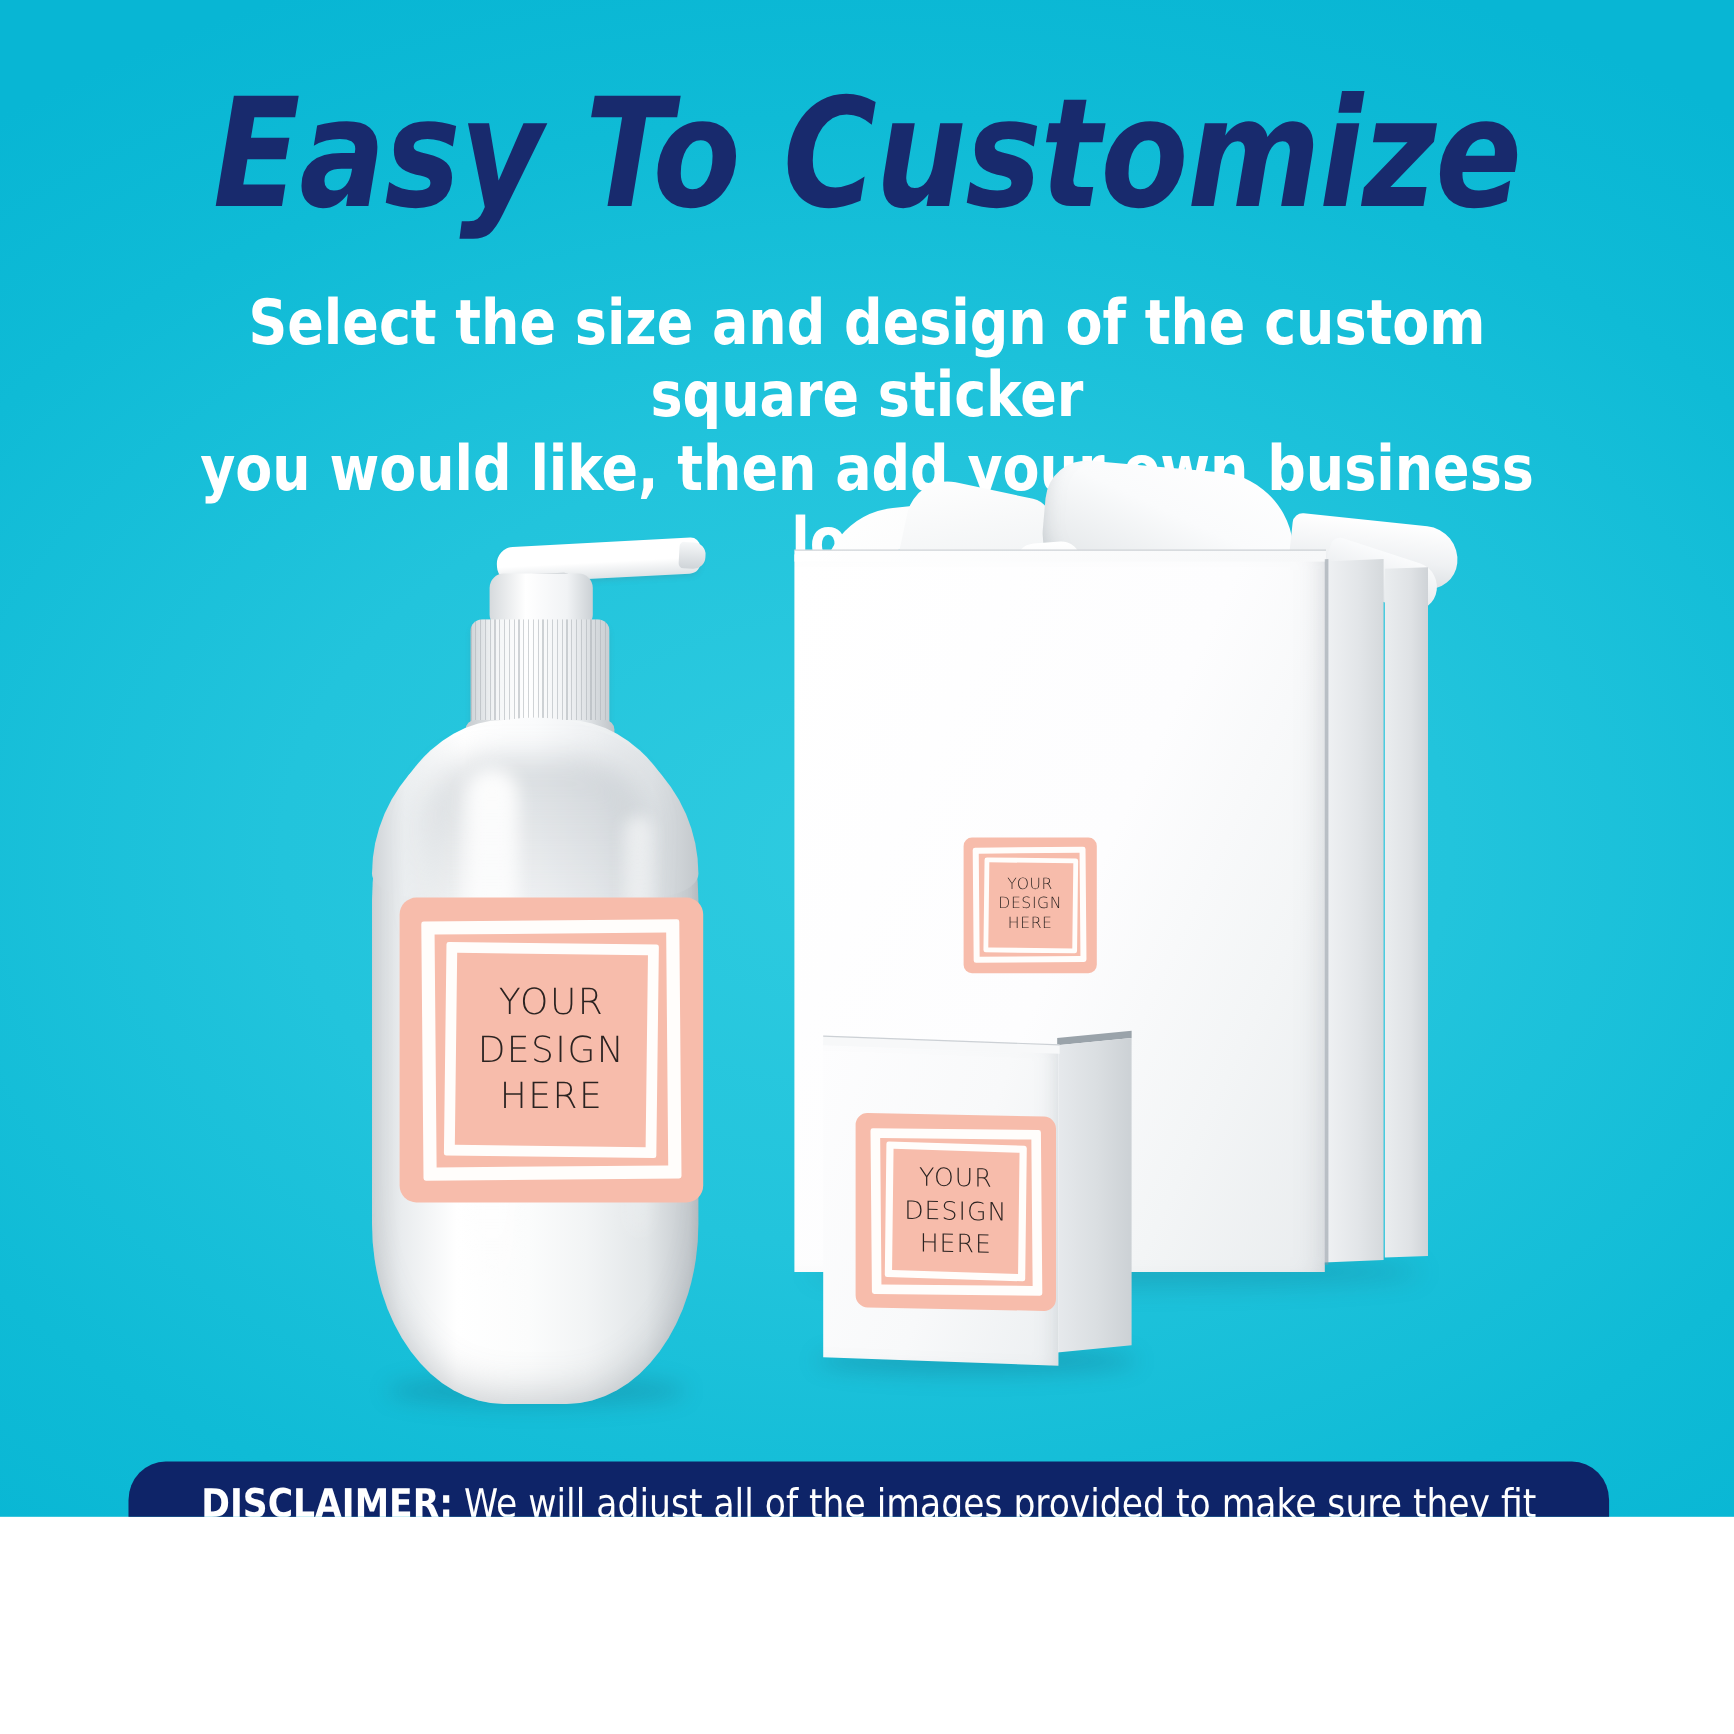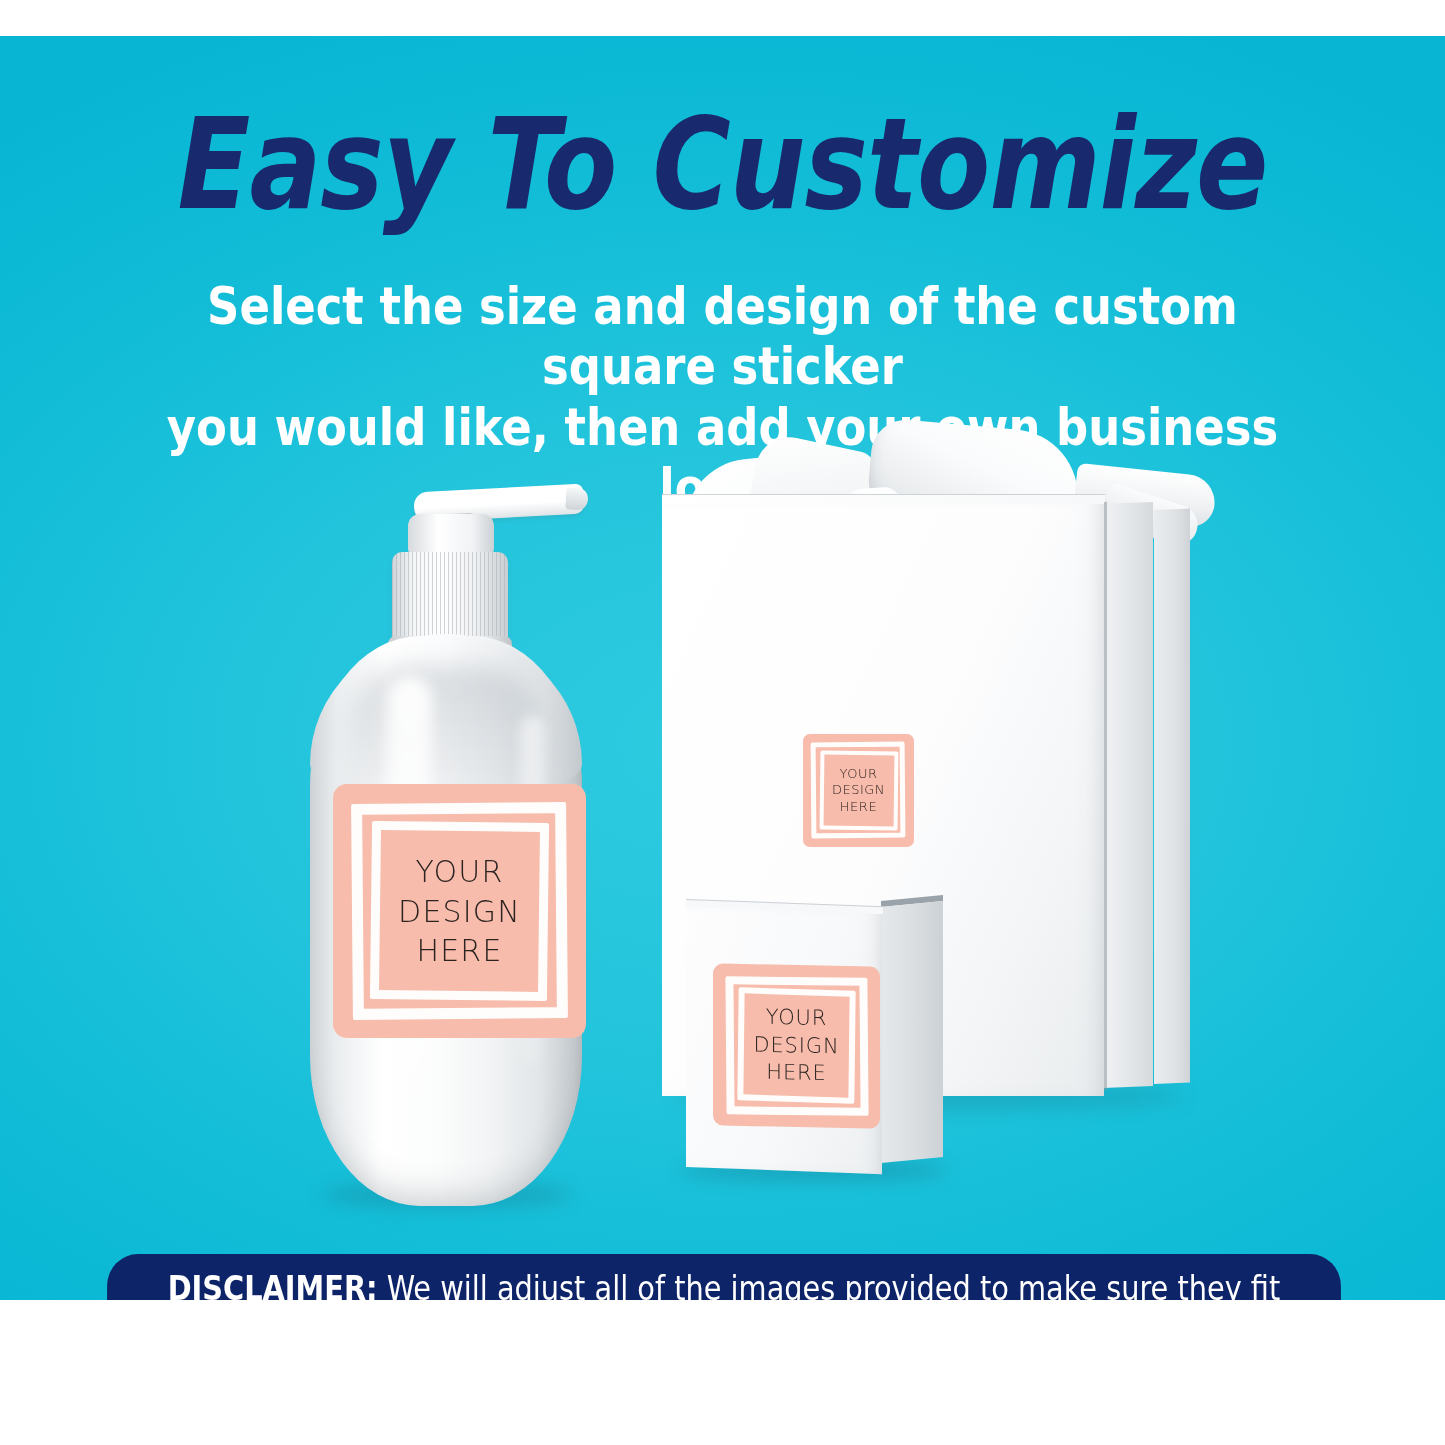--- a/index.html
+++ b/index.html
@@ -6,21 +6,20 @@
   body{
     width:1445px;height:1445px;
     font-family:"Liberation Sans",sans-serif;
     overflow:hidden;
   }
   #stage{
     position:relative;width:1445px;height:1264px;
     background:
       radial-gradient(ellipse 80% 62% at 50% 56%, #2ecbe0 0%, #22c4dc 42%, #0fbbd6 78%, #08b6d4 100%);
     overflow:hidden;
-    margin-top:36px;
   }
 
   
   .title{
     position:absolute;left:0;top:62px;width:100%;
     text-align:center;
     font-family:"DejaVu Sans Condensed","Liberation Sans",sans-serif;
     font-size:126px;line-height:1.06;
     font-weight:bold;font-style:italic;
     letter-spacing:-1px;

